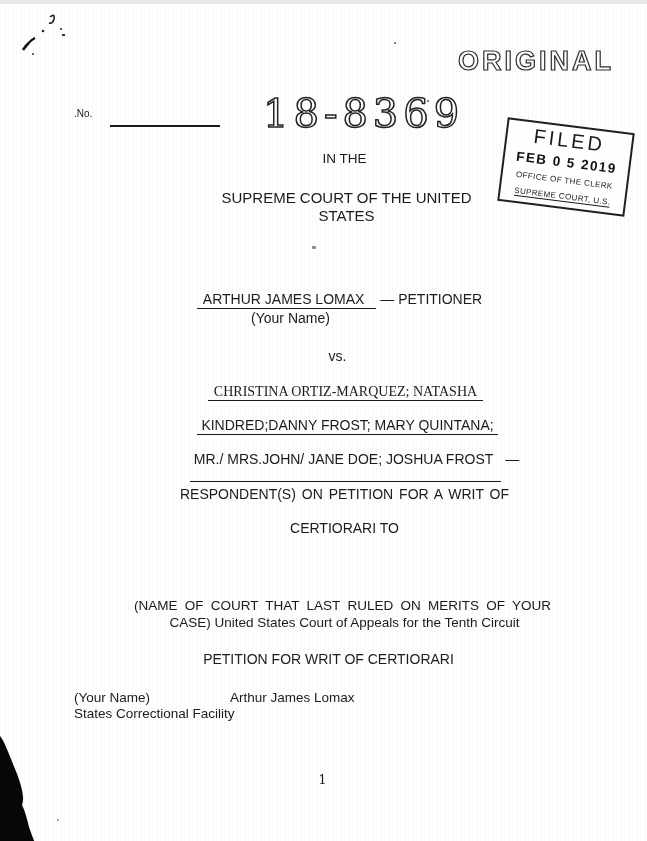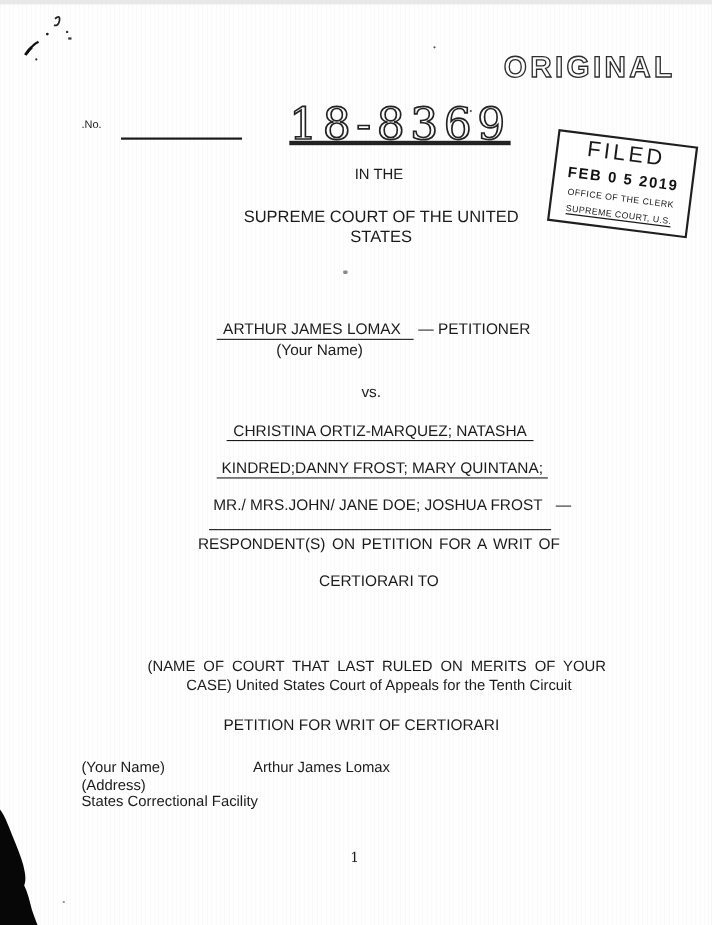--- a/index.html
+++ b/index.html
@@ -41,21 +41,20 @@
   }
   
   .case-number {
     top: 86px; left: 263px;
     font-family: "DejaVu Serif", serif;
     font-size: 40px;
     letter-spacing: 5px;
     color: transparent;
     -webkit-text-stroke: 1.5px #232323;
     white-space: nowrap;
-    text-decoration: underline;
   }
   .no-label { top: 104px; left: 74px; font-size: 10px; }
   .no-line { top: 121px; left: 110px; width: 110px; height: 2px; background: #1a1a1a; }
   
   .filed-stamp {
     top: 121px; left: 502px;
     width: 128px; height: 84px;
     border: 2px solid #1f1f1f;
     transform: rotate(7.2deg);
     text-align: center;
@@ -129,21 +128,21 @@
 
   <div class="cline petitioner-line">
     <span class="u" style="padding: 0 12px 1px 6px;">ARTHUR JAMES LOMAX</span>
     <span>— PETITIONER</span>
   </div>
   <div class="cline yourname-hint">(Your Name)</div>
 
   <div class="cline vs">vs.</div>
 
   <div class="cline resp1">
-    <span class="u" style="padding: 0 6px 1px 6px;">CHRISTINA ORTIZ-MARQUEZ; NATASHA</span>
+    <span class="u" style="padding: 0 6px 1px 6px; font-family: Liberation Serif, serif;">CHRISTINA ORTIZ-MARQUEZ; NATASHA</span>
   </div>
   <div class="cline resp2">
     <span class="u" style="padding: 0 4px 1px 4px;">KINDRED;DANNY FROST; MARY QUINTANA;</span>
   </div>
   <div class="cline resp3">
     <span class="u" style="padding: 0 8px 14px 4px;">MR./ MRS.JOHN/ JANE DOE; JOSHUA FROST</span>
     <span>—</span>
   </div>
 
   <div class="cline resp-on">RESPONDENT(S) ON PETITION FOR A WRIT OF</div>
@@ -152,21 +151,20 @@
   <div class="cline court-name1">(NAME OF COURT THAT LAST RULED ON MERITS OF YOUR</div>
   <div class="cline court-name2">CASE) United States Court of Appeals for the Tenth Circuit</div>
 
   <div class="cline petition-title">PETITION FOR WRIT OF CERTIORARI</div>
 
   <div class="abs footer">
     <div class="row" style="position: relative;">
       <span>(Your Name)</span>
       <span class="name-value">Arthur James Lomax</span>
     </div>
-    <div class="row">(Address)</div>
     <div class="row">States Correctional Facility</div>
   </div>
 
   <div class="cline page-number">1</div>
 
   <svg class="abs blob-svg" width="40" height="111" viewBox="0 0 40 111">
     <path d="M0,2 C4,7 7,15 11,25 C15,35 19,44 21,52 C23,60 24,66 22,71 C25,77 27,85 29,93 C31,99 33,104 35,109 L36,111 L0,111 Z" fill="#070707"></path>
   </svg>
   <div class="abs bottom-edge"></div>
   <span class="speck sp1"></span>

